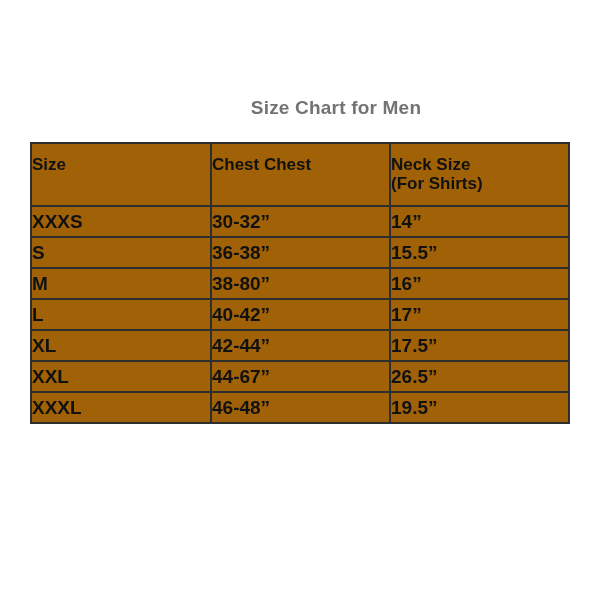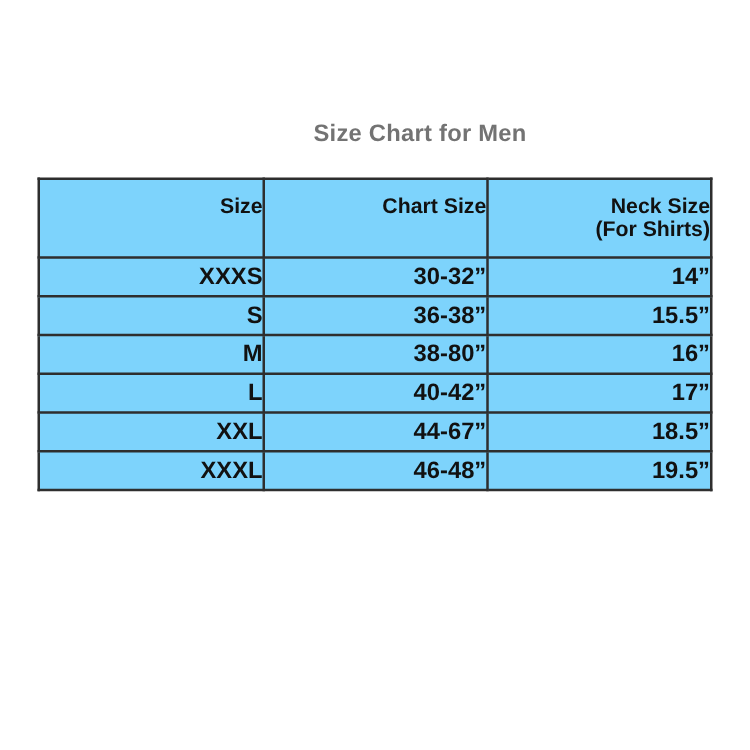--- a/index.html
+++ b/index.html
@@ -34,24 +34,24 @@
     width: 538px;
     border-collapse: collapse;
     table-layout: fixed;
   }
   table.size-chart col.c1 { width: 180px; }
   table.size-chart col.c2 { width: 179px; }
   table.size-chart col.c3 { width: 179px; }
   table.size-chart th,
   table.size-chart td {
     border: 2px solid #2e2e2e;
-    text-align: right;
+    text-align: left;
     font-weight: bold;
     color: #111111;
-    background: #7dd3fc;
+    background: #a16207;
     padding: 0;
     margin-left: 26px;
   }
   table.size-chart th {
     height: 50px;
     vertical-align: top;
     padding-top: 11px;
     font-size: 17px;
     line-height: 19px;
     white-space: pre-line;
@@ -70,21 +70,21 @@
 
 <table class="size-chart">
   <colgroup>
     <col class="c1">
       <col class="c2">
       <col class="c3">
   </colgroup>
   <thead>
     <tr>
       <th>Size</th>
-      <th>Chart Size</th>
+      <th>Chest Chest</th>
       <th>Neck Size
 (For Shirts)</th>
     </tr>
   </thead>
   <tbody>
     <tr>
       <td>XXXS</td>
       <td>30-32”</td>
       <td>14”</td>
     </tr>
@@ -97,23 +97,28 @@
       <td>M</td>
       <td>38-80”</td>
       <td>16”</td>
     </tr>
     <tr>
       <td>L</td>
       <td>40-42”</td>
       <td>17”</td>
     </tr>
     <tr>
+      <td>XL</td>
+      <td>42-44”</td>
+      <td>17.5”</td>
+    </tr>
+    <tr>
       <td>XXL</td>
       <td>44-67”</td>
-      <td>18.5”</td>
+      <td>26.5”</td>
     </tr>
     <tr>
       <td>XXXL</td>
       <td>46-48”</td>
       <td>19.5”</td>
     </tr>
   </tbody>
 </table>
 
 </body></html>

